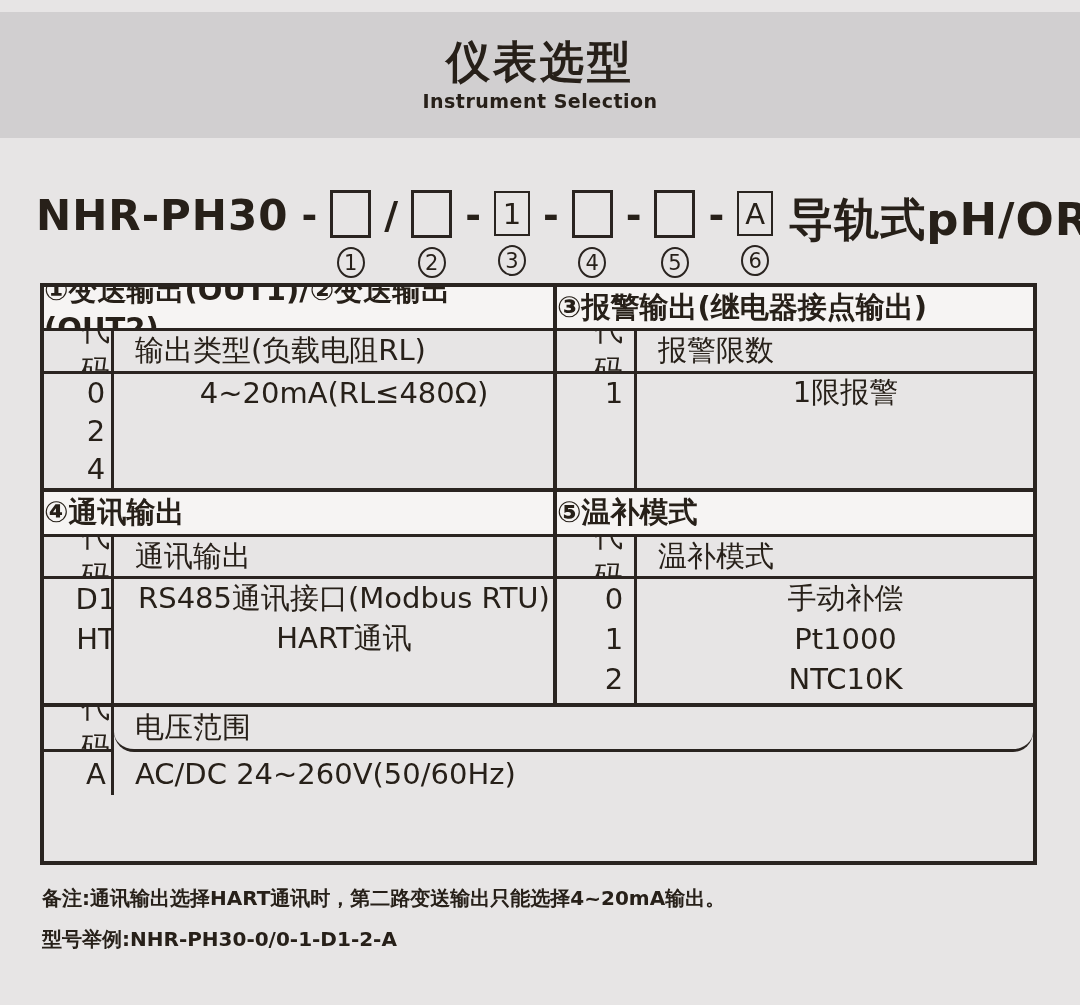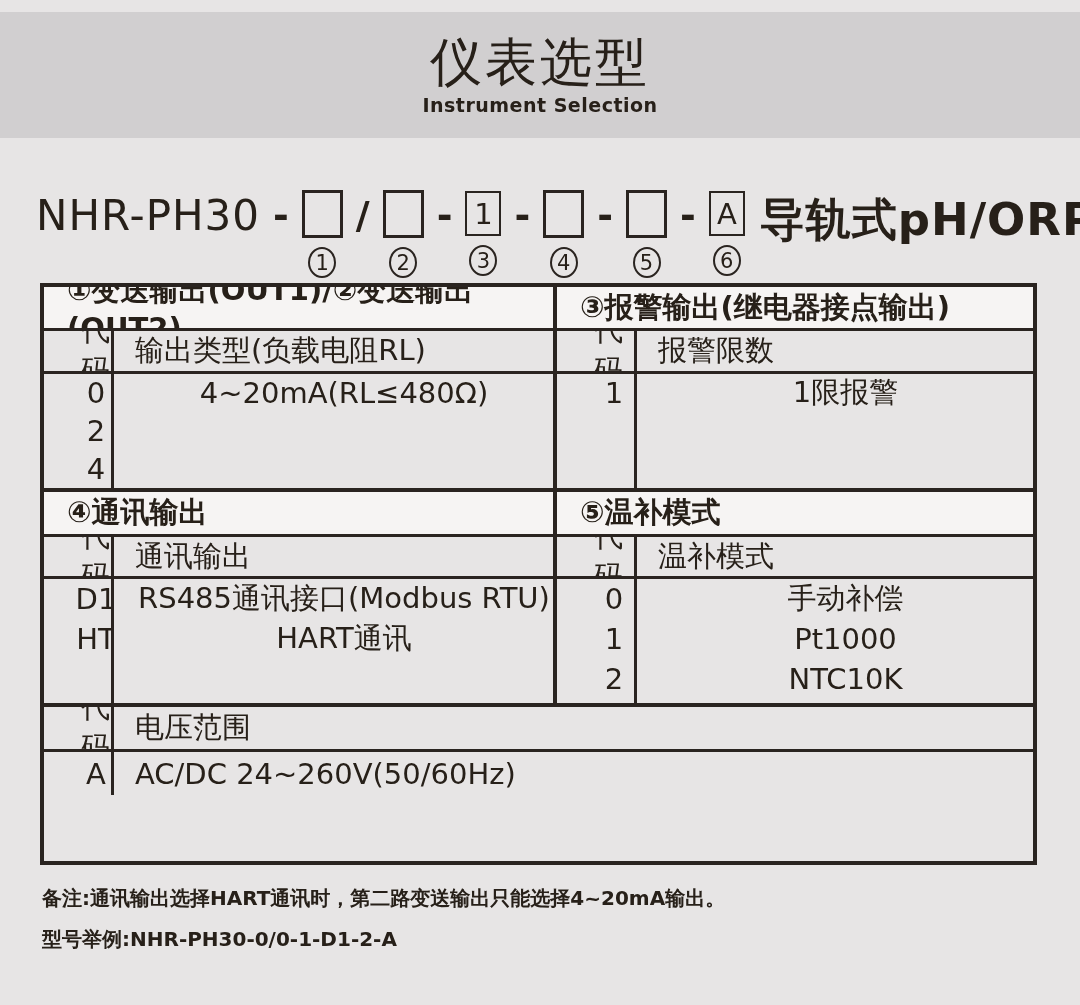--- a/index.html
+++ b/index.html
@@ -18,31 +18,31 @@
     position:relative;
     overflow:hidden;
   }
   
   .title-band{
     position:absolute;left:0;top:12px;width:1080px;height:126px;
     background:var(--band);
     display:flex;flex-direction:column;align-items:center;justify-content:center;
   }
   .page-title{
-    font-size:52px;font-weight:400;letter-spacing:3px;line-height:1.1;
+    font-size:44px;font-weight:700;letter-spacing:3px;line-height:1.1;
   }
   .page-subtitle{
     font-size:19px;font-weight:700;margin-top:3px;letter-spacing:0.5px;
   }
   
   .model-row{
     position:absolute;left:36px;top:190px;
     display:flex;align-items:flex-start;gap:13px;white-space:nowrap;
   }
-  .model-prefix{font-size:42px;font-weight:400;letter-spacing:1px;margin-top:1px;}
+  .model-prefix{font-size:42px;font-weight:700;letter-spacing:1px;margin-top:1px;}
   .model-sep{font-size:38px;font-weight:700;margin-top:3px;}
   .slot{display:flex;flex-direction:column;align-items:center;gap:9px;}
   .slot-box{
     width:41px;height:48px;border:3px solid var(--border);
     display:flex;align-items:center;justify-content:center;
     font-size:29px;font-weight:500;
   }
   .slot.filled .slot-box{width:36px;height:45px;border-width:2.5px;margin-top:1px;}
   .slot-circle{
     width:28px;height:31px;border:2.5px solid var(--border);border-radius:50%;
@@ -52,24 +52,24 @@
   .model-suffix{font-size:45px;font-weight:600;letter-spacing:1px;margin-left:2px;}
   
   .tbl{
     position:absolute;left:40px;top:283px;width:997px;height:582px;
     border:4px solid var(--border);
     display:grid;
     grid-template-columns:70px 443px 80px 396px;
     grid-template-rows:44px 43px 118px 45px 42px 128px 45px 43px 59px;
   }
   .cell{display:flex;align-items:center;font-size:29px;overflow:hidden;padding-left:37px;}
-  .hdr{background:var(--header_bg);font-weight:700;padding-left:23px;border-bottom:3px solid var(--border);}
+  .hdr{background:var(--header_bg);font-weight:700;padding-left:0;border-bottom:3px solid var(--border);}
   .sub{border-bottom:3px solid var(--border);}
   .span2{grid-column:span 2;}
-  .span3{grid-column:span 3;}
+  .span3{grid-column:span 3;border-radius:20px;}
   .span4{grid-column:span 4;}
   .c1,.c3{border-right:3px solid var(--border);justify-content:center;}
   .c2{border-right:4px solid var(--border);}
   .desc{padding-left:21px;}
   .bb4{border-bottom:4px solid var(--border);}
   .stack{flex-direction:column;align-items:center;justify-content:flex-start;}
   .stack.codes{align-items:center;}
   .stack .ln{display:flex;align-items:center;}
   .stack.codes .ln{justify-content:center;}
   .b1 .ln{height:38px;}

